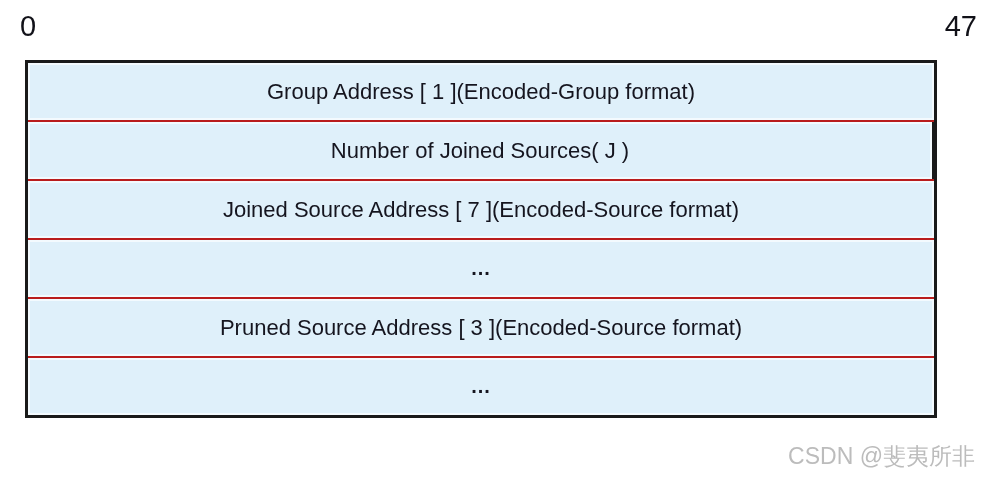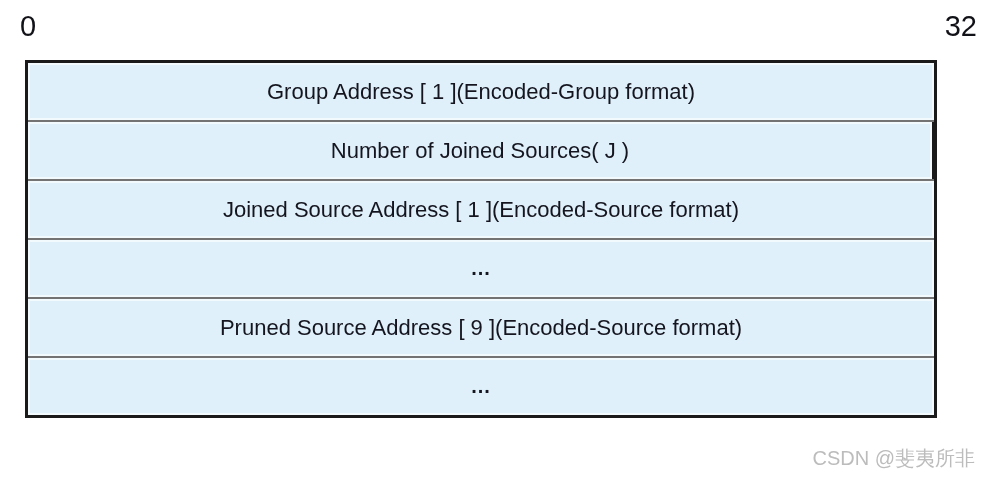--- a/index.html
+++ b/index.html
@@ -36,76 +36,76 @@
     background: #dff0fa;
     display: flex;
     flex-direction: column;
   }
   .prow {
     flex: 1 1 0;
     display: flex;
     align-items: stretch;
     box-sizing: border-box;
   }
-  .prow + .prow { border-top: 2px solid #737373; text-align: center; }
+  .prow + .prow { border-top: 2px solid #b91c1c; text-align: center; }
   .pcell {
     flex: 1 1 0;
     display: flex;
     align-items: center;
     justify-content: center;
     box-sizing: border-box;
     background: #dff0fa;
     box-shadow: inset 0 0 0 2px #f3fafe;
     color: #15151f;
     font-size: 22px;
     white-space: nowrap;
     overflow: hidden;
   }
   .pcell.split-left { border-right: 2px solid #1a1a1a; }
   .pcell.ellipsis { font-size: 20px; letter-spacing: 1px; font-weight: bold; }
 
   .watermark {
     position: absolute;
     right: 21px;
     bottom: 11px;
-    font-size: 20px;
+    font-size: 23px;
     color: #bcbcbc;
     text-shadow: 0.5px 0.5px 0 #ffffff;
     white-space: nowrap;
   }
 </style>
 </head>
 <body>
 
 <div class="screen">
 
   <span class="bit-label start">0</span>
-  <span class="bit-label end">32</span>
+  <span class="bit-label end">47</span>
 
   <div class="packet-table">
 
     <div class="prow">
       <div class="pcell">Group Address [ 1 ](Encoded-Group format)</div>
     </div>
 
     <div class="prow">
       <div class="pcell split-left">Number of Joined Sources( J )</div>
     </div>
 
     <div class="prow">
-      <div class="pcell">Joined Source Address [ 1 ](Encoded-Source format)</div>
+      <div class="pcell">Joined Source Address [ 7 ](Encoded-Source format)</div>
     </div>
 
     <div class="prow">
       <div class="pcell ellipsis">...</div>
     </div>
 
 
     <div class="prow">
-      <div class="pcell">Pruned Source Address [ 9 ](Encoded-Source format)</div>
+      <div class="pcell">Pruned Source Address [ 3 ](Encoded-Source format)</div>
     </div>
 
     <div class="prow">
       <div class="pcell ellipsis">...</div>
     </div>
 
 
   </div>
 
   <div class="watermark">CSDN @斐夷所非</div>

